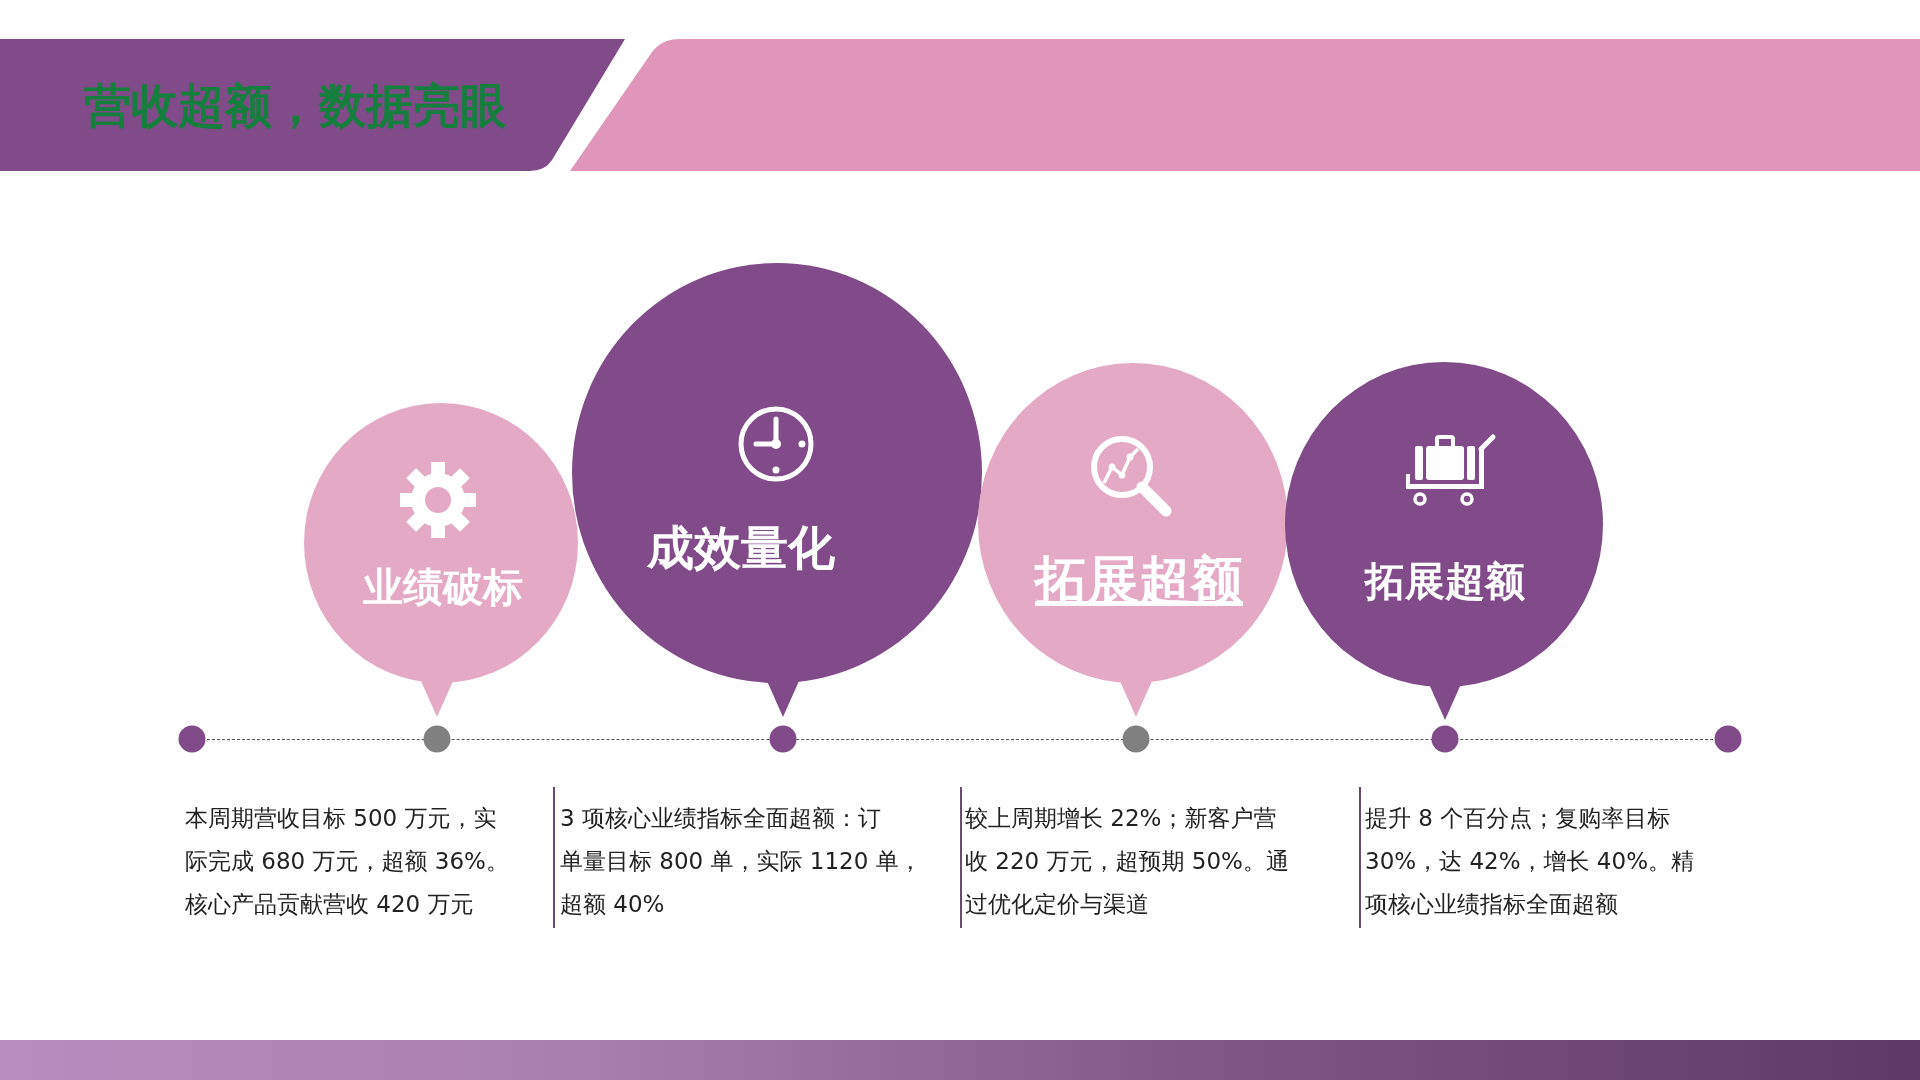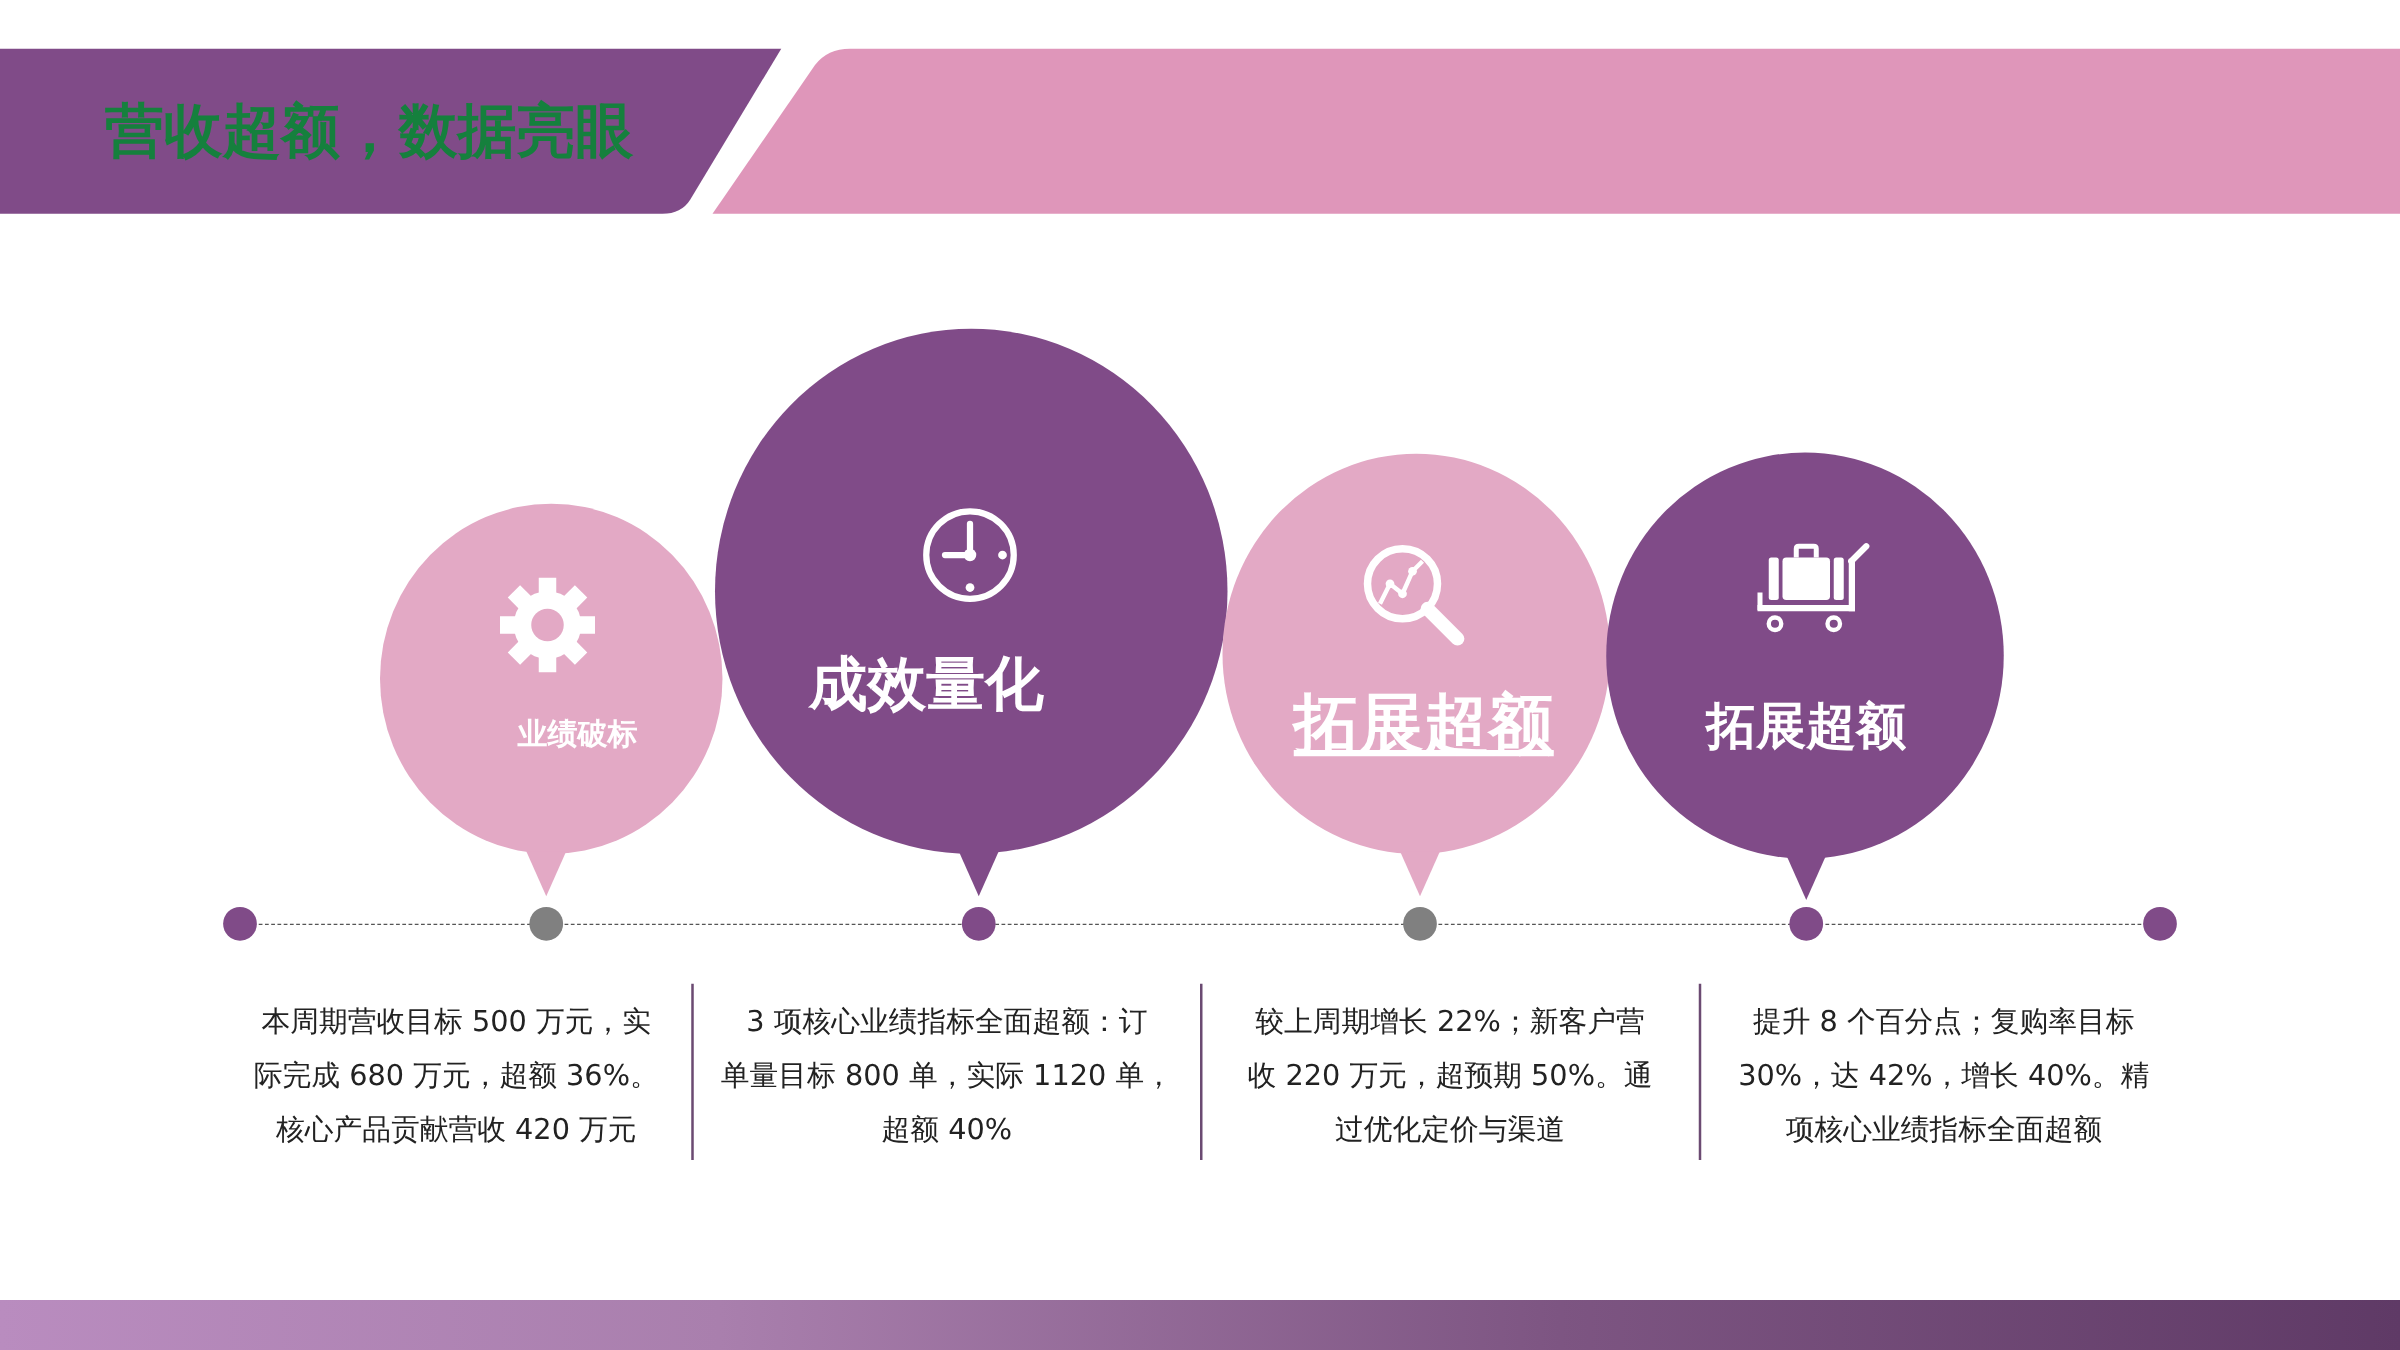--- a/index.html
+++ b/index.html
@@ -7,21 +7,21 @@
          font-family:"DejaVu Sans","Liberation Sans",sans-serif; }
   .header-svg { position:absolute; left:0; top:0; }
   .title { position:absolute; left:84px; top:76px; height:60px; line-height:60px;
            color:#15803d; font-size:47px; font-weight:bold; letter-spacing:0px; white-space:nowrap; }
   .bubble { position:absolute; border-radius:50%; }
   .tip { position:absolute; width:0; height:0; border-left:16px solid transparent; border-right:16px solid transparent; border-top-width:36px; border-top-style:solid; }
   .bubble-label { position:absolute; color:#fff; font-weight:bold; white-space:nowrap; text-align:center; transform:translateX(-50%); }
   .icon { position:absolute; }
   .timeline { position:absolute; left:192px; top:739px; width:1536px; height:0; border-top:1.5px dashed #555; }
   .dot { position:absolute; width:27px; height:27px; border-radius:50%; transform:translate(-50%,-50%); top:739px; }
-  .desc { position:absolute; top:797px; font-size:23px; line-height:43px; color:#222; text-align:center; }
+  .desc { position:absolute; top:797px; font-size:23px; line-height:43px; color:#222; }
   .divider { position:absolute; top:787px; width:1.5px; height:141px; background:#6b4a72; }
   .footer-bar { position:absolute; left:0; top:1040px; width:1920px; height:40px;
                 background:linear-gradient(90deg, #b98cbf 0%, #a97fad 30%, #7d5582 65%, #5f3a66 100%); }
 </style>
 </head>
 <body>
 
 <svg class="header-svg" width="1920" height="200">
   <path d="M0,39 L625,39 L552,160 Q545,171 530,171 L0,171 Z" fill="#804b88"></path>
   <path d="M570,171 L652,52 Q662,39 680,39 L1920,39 L1920,171 Z" fill="#df96ba"></path>
@@ -37,21 +37,21 @@
     <rect x="-7" y="24" width="14" height="14"></rect>
     <rect x="-38" y="-7" width="14" height="14"></rect>
     <rect x="24" y="-7" width="14" height="14"></rect>
     <rect x="-7" y="-38" width="14" height="14" transform="rotate(45)"></rect>
     <rect x="-7" y="-38" width="14" height="14" transform="rotate(135)"></rect>
     <rect x="-7" y="-38" width="14" height="14" transform="rotate(225)"></rect>
     <rect x="-7" y="-38" width="14" height="14" transform="rotate(315)"></rect>
   </g>
   <circle r="13" fill="#e3a9c5"></circle>
 </svg>
-<div class="bubble-label" style="left:462px; top:565px; font-size:24px; line-height:44px;">业绩破标</div>
+<div class="bubble-label" style="left:443px; top:565px; font-size:40px; line-height:44px;">业绩破标</div>
 
 <div class="bubble" style="left:572px; top:263px; width:410px; height:420px; background:#804b88;"></div>
 <div class="tip" style="left:767px; top:681px; border-top-color:#804b88;"></div>
 <svg class="icon" style="left:736px; top:404px;" width="80" height="80" viewBox="-40 -40 80 80">
   <circle r="35" fill="none" stroke="#fff" stroke-width="5"></circle>
   <line x1="0" y1="0" x2="0" y2="-25" stroke="#fff" stroke-width="5" stroke-linecap="round"></line>
   <line x1="0" y1="0" x2="-20" y2="0" stroke="#fff" stroke-width="5" stroke-linecap="round"></line>
   <circle r="5" fill="#fff"></circle>
   <circle cx="26" cy="0" r="3.5" fill="#fff"></circle>
   <circle cx="0" cy="26" r="3.5" fill="#fff"></circle>

